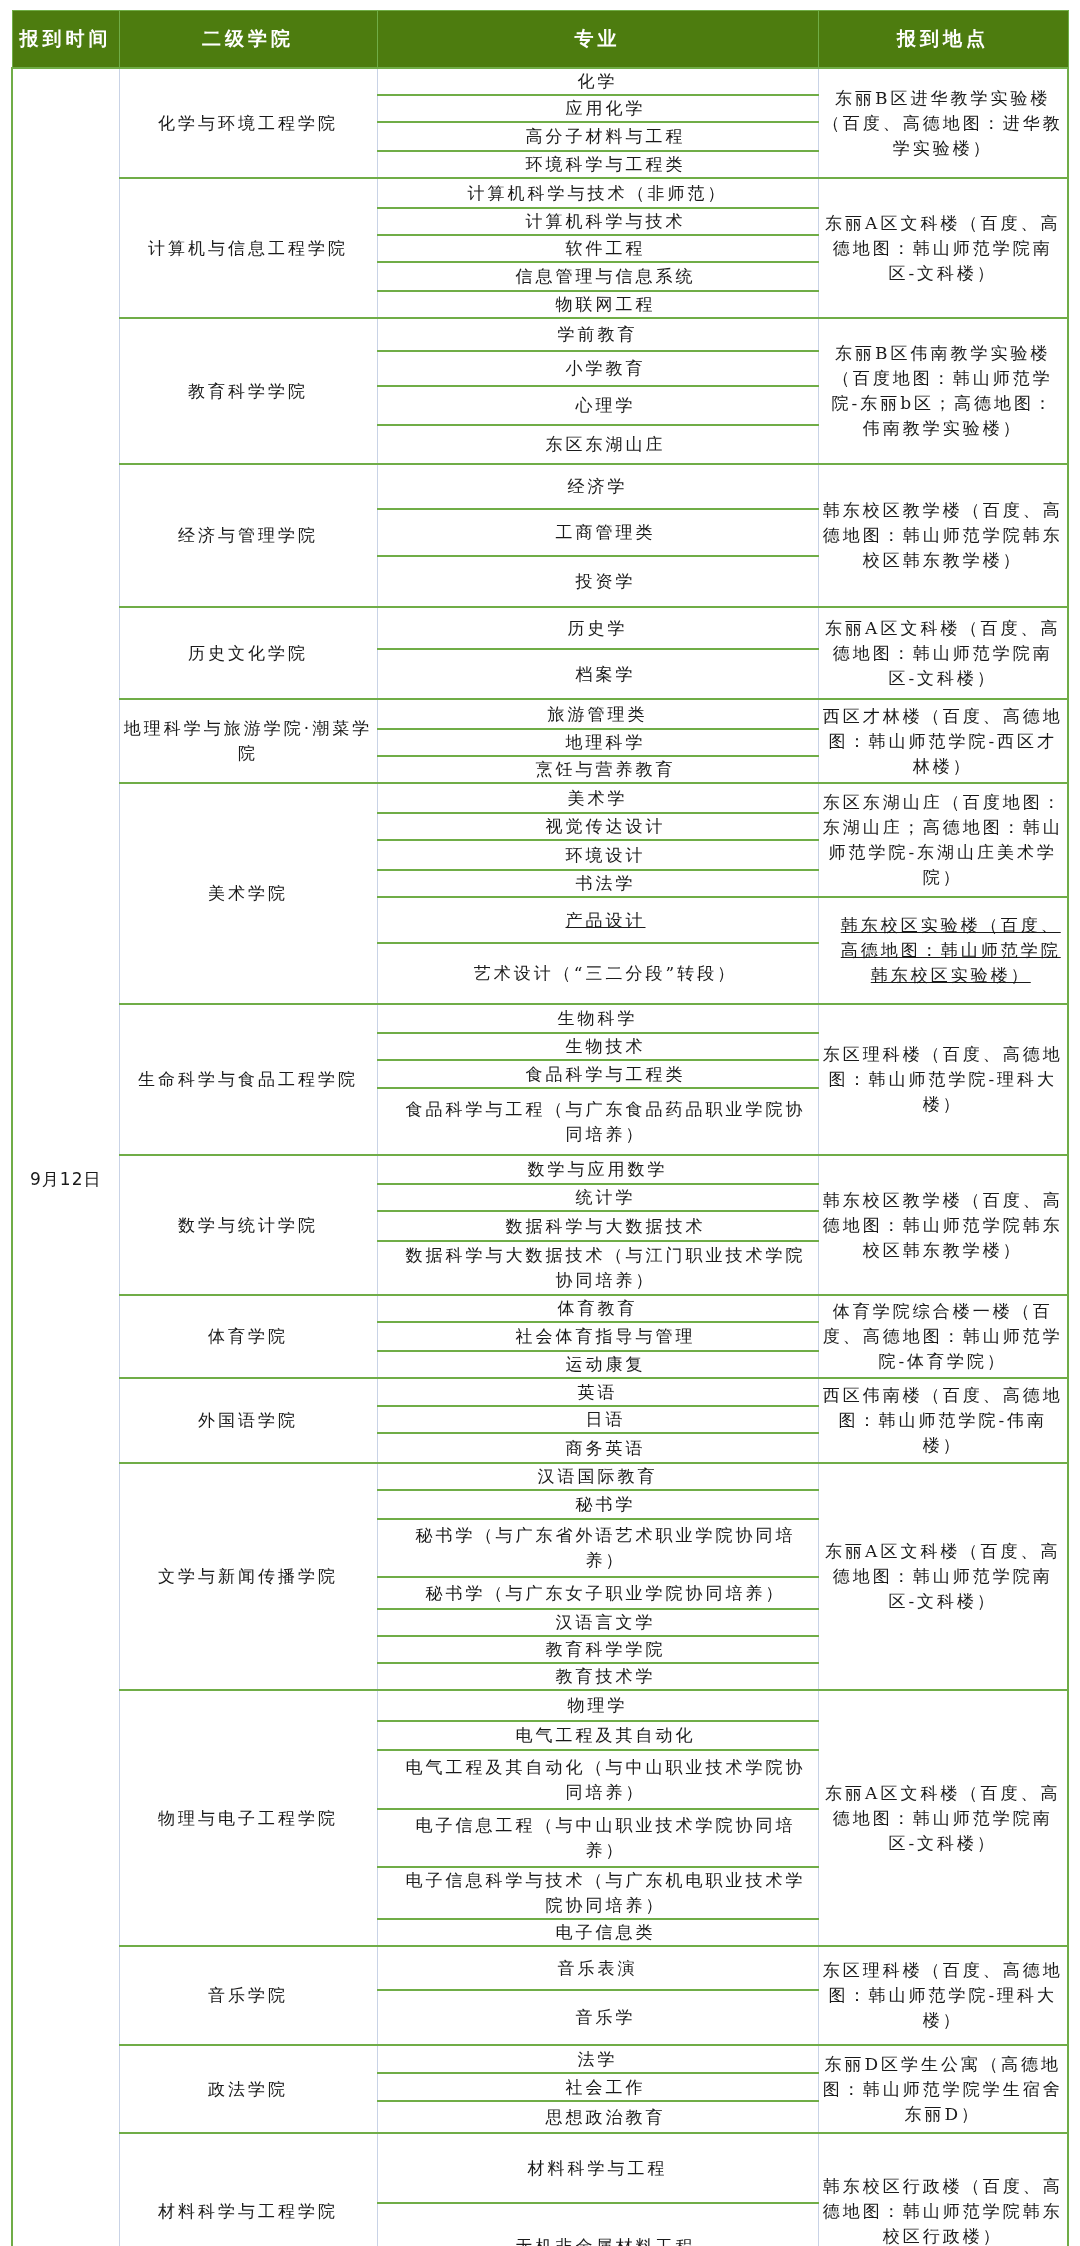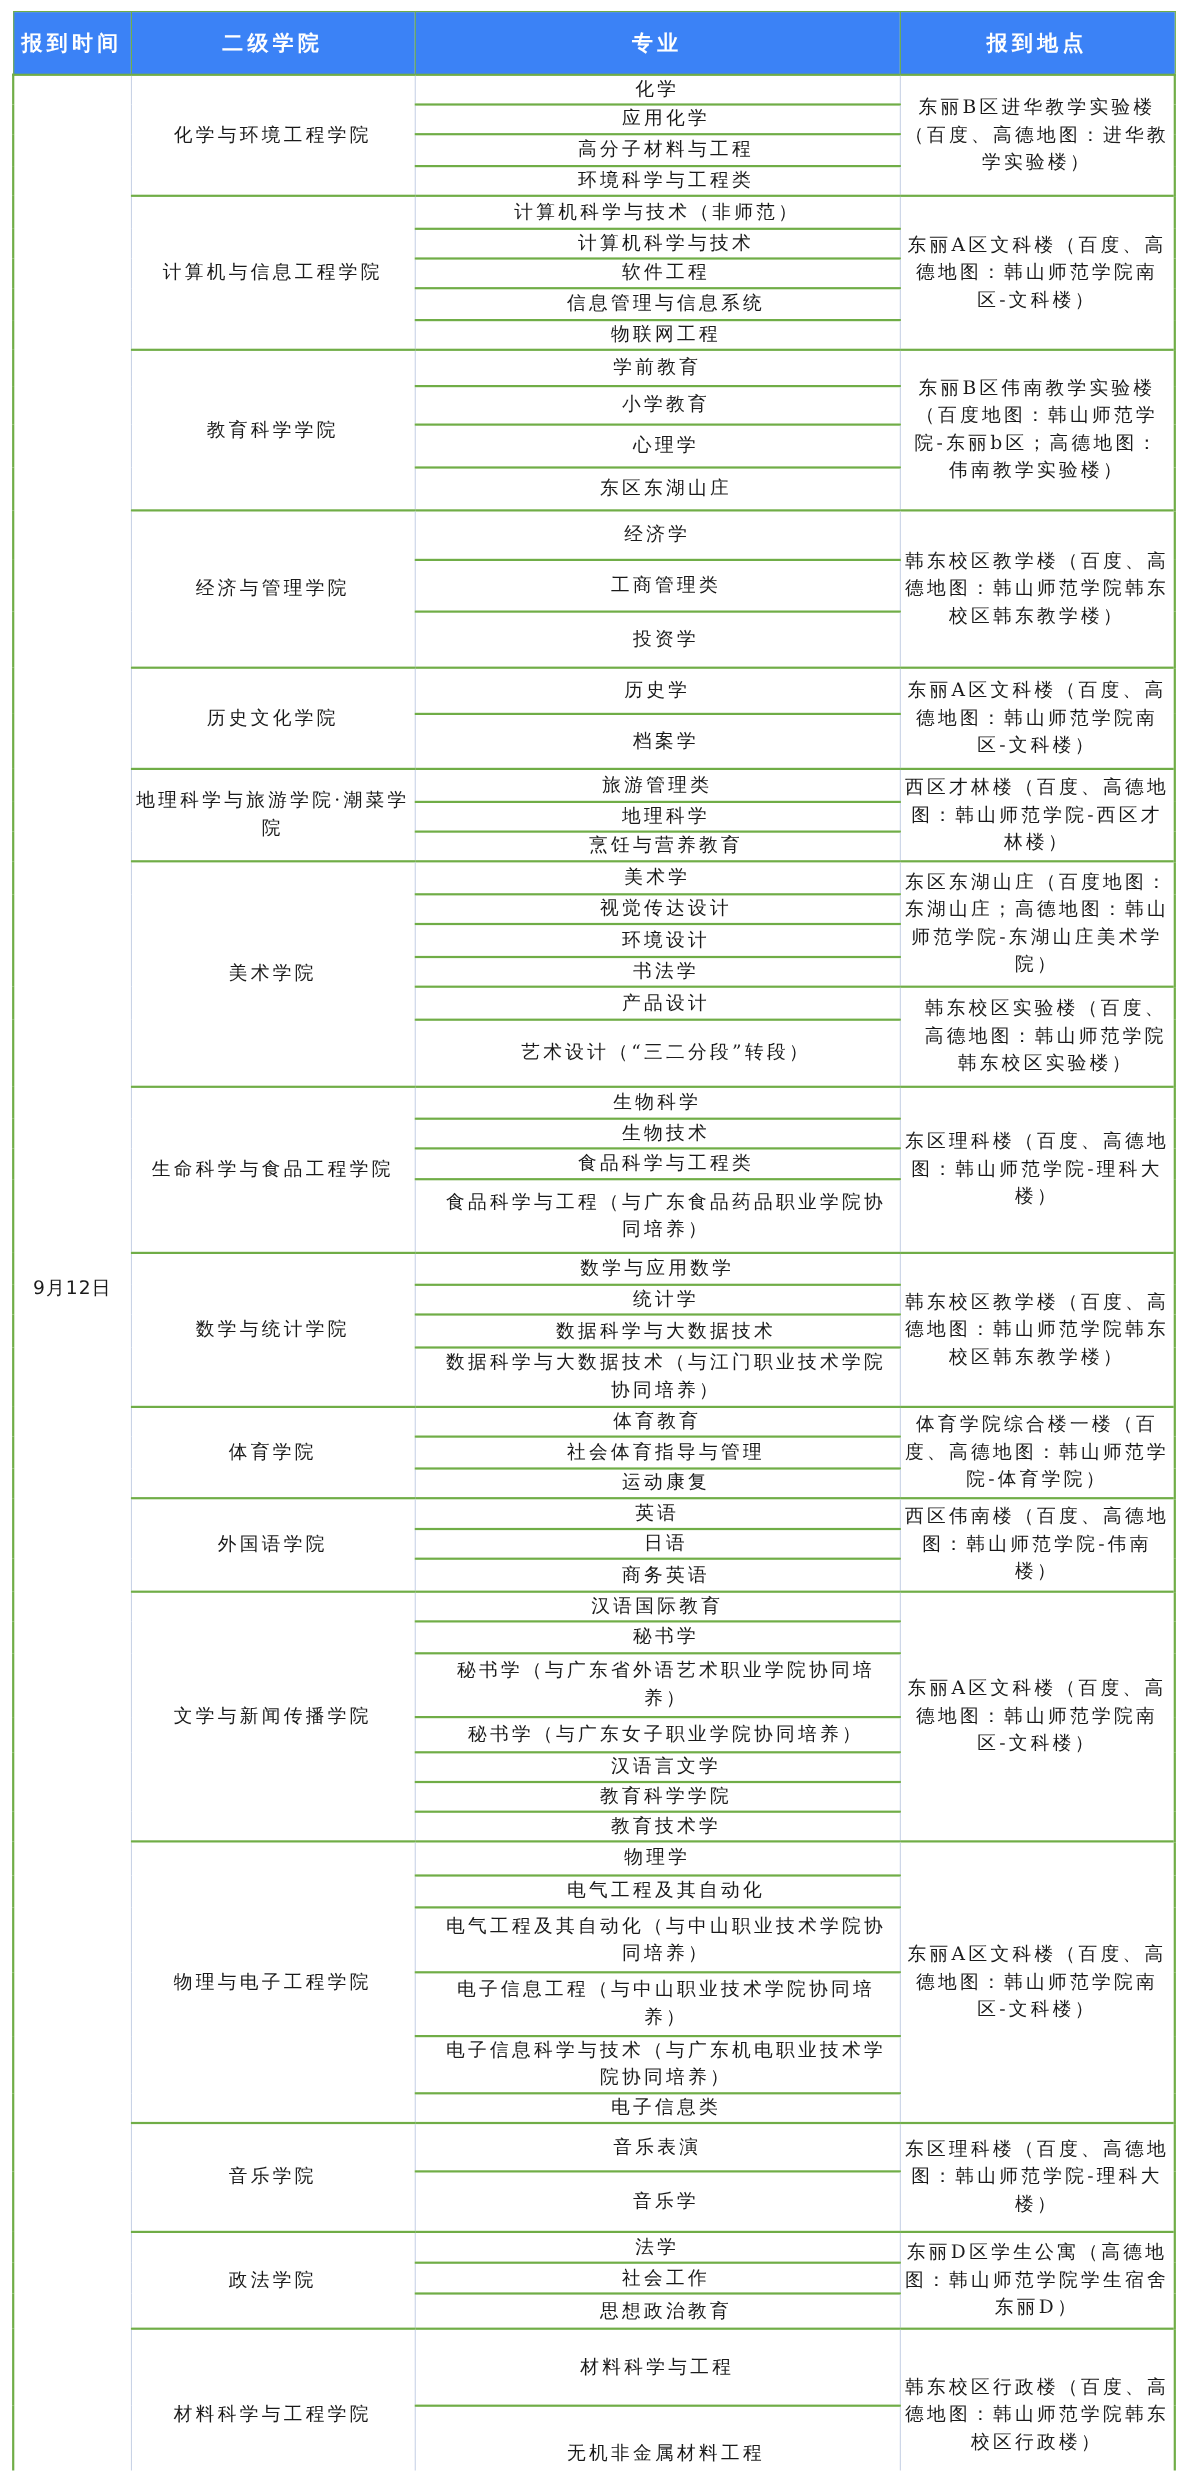--- a/index.html
+++ b/index.html
@@ -1,19 +1,19 @@
 <!DOCTYPE html>
 <html><head>
 <meta charset="utf-8">
 <style>
   html, body { margin:0; padding:0; background:#ffffff; }
   body { width:1080px; height:2246px; position:relative; overflow:hidden;
          font-family:"DejaVu Serif","Liberation Serif",serif; color:#1a1a1a; }
   #tbl { position:absolute; left:11px; top:10px; width:1057px; border-collapse:collapse; table-layout:fixed; }
-  #tbl th { background:#3b82f6; color:#ffffff; font-weight:bold; font-size:19px; height:56px;
+  #tbl th { background:#4d7c0f; color:#ffffff; font-weight:bold; font-size:19px; height:56px;
             letter-spacing:4px; border:1px solid #70ad47; padding:0; text-align:center; }
   #tbl td { font-size:17px; text-align:center; vertical-align:middle; padding:0 4px; line-height:25px;
             border-left:1px solid #c9d3e6; border-right:1px solid #c9d3e6; letter-spacing:3px; }
   #tbl tr.grp-start td { border-top:2px solid #70ad47; }
   #tbl td.major { border-top:2px solid #70ad47;padding-left:20px; }
   #tbl td.date { font-family:"DejaVu Sans","Liberation Sans",sans-serif; letter-spacing:1px; border-left:2px solid #70ad47; }
   #tbl td.loc { border-right:2px solid #70ad47; }
   #tbl tr:last-child td { border-bottom:2px solid #70ad47; }
   .c1 { width:107px; } .c2 { width:258px; } .c3 { width:441px; } .c4 { width:250px; }
 </style>
@@ -119,21 +119,21 @@
       </tr>
       <tr style="height: 24px;">
         <td class="major">视觉传达设计</td>
       </tr>
       <tr style="height: 30px;">
         <td class="major">环境设计</td>
       </tr>
       <tr style="height: 25px;">
         <td class="major">书法学</td>
       </tr>
-      <tr style="height: 30px;">
+      <tr style="height: 46px; text-decoration: underline;">
         <td class="major">产品设计</td>
         <td class="loc major" rowspan="2">韩东校区实验楼（百度、高德地图：韩山师范学院韩东校区实验楼）</td>
       </tr>
       <tr style="height: 61px;">
         <td class="major">艺术设计（“三二分段”转段）</td>
       </tr>
       <tr class="grp-start" style="height: 29px;">
         <td rowspan="4">生命科学与食品工程学院</td>
         <td>生物科学</td>
         <td class="loc" rowspan="4">东区理科楼（百度、高德地图：韩山师范学院-理科大楼）</td>

